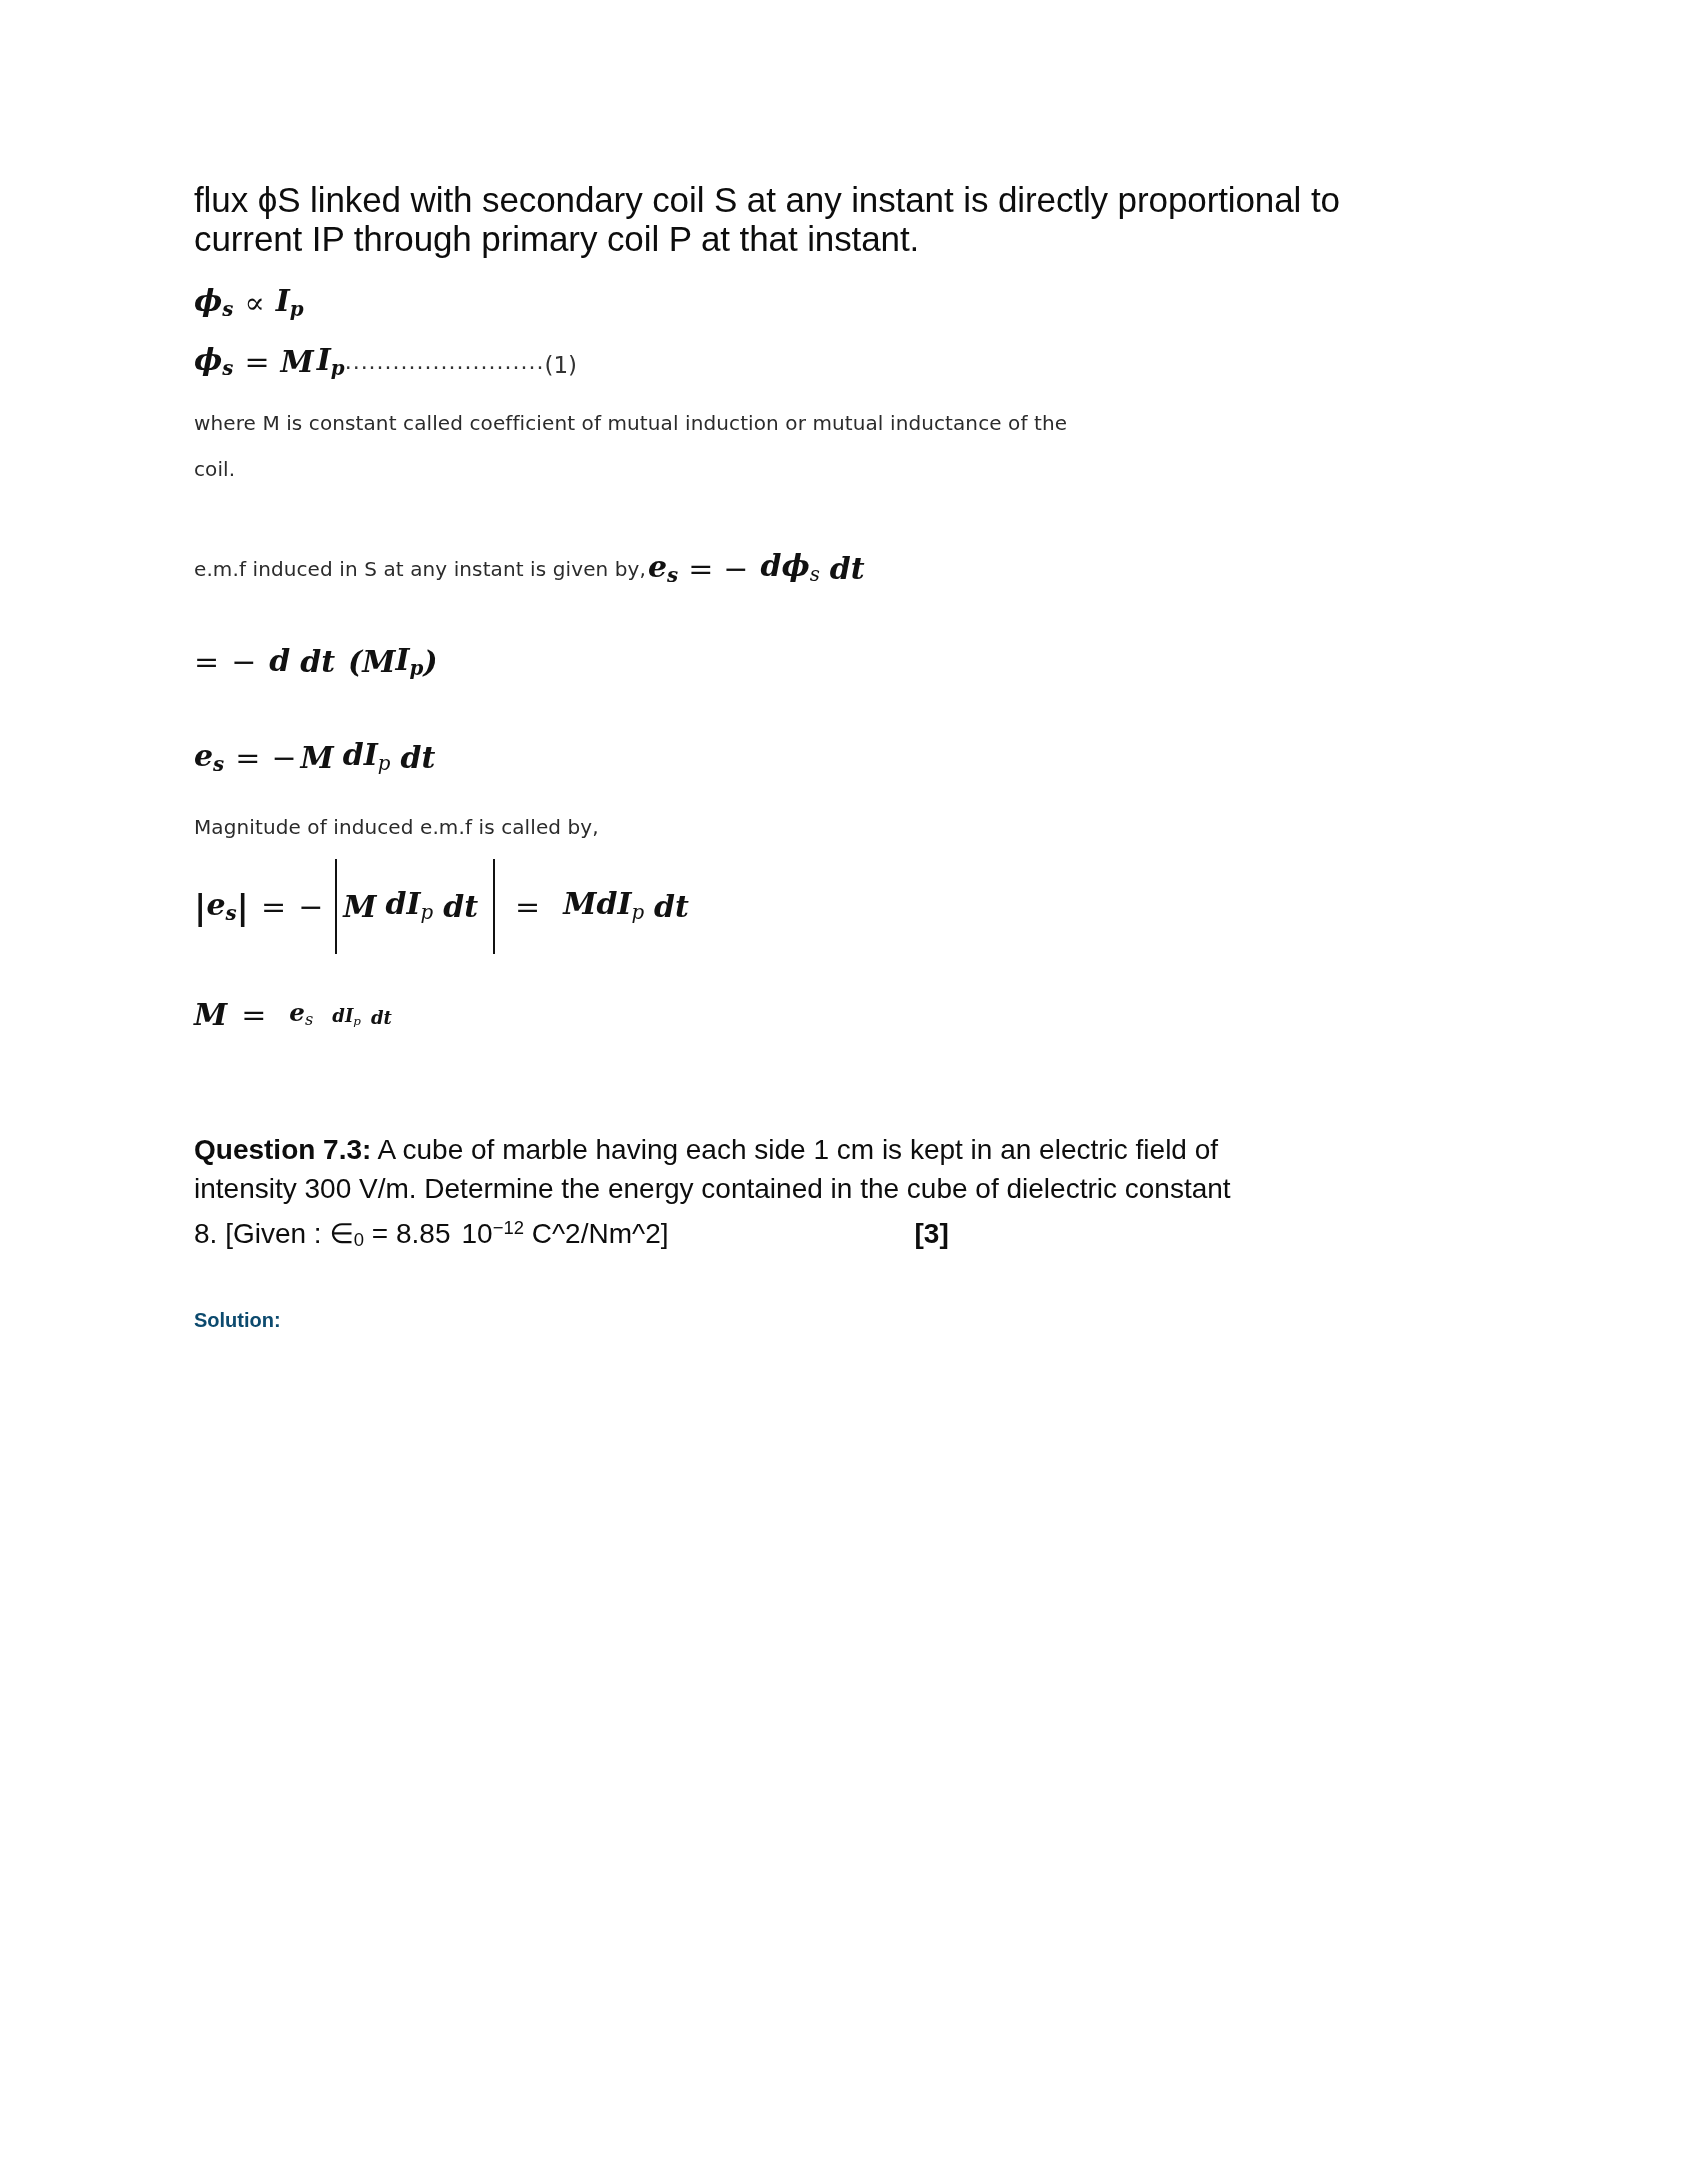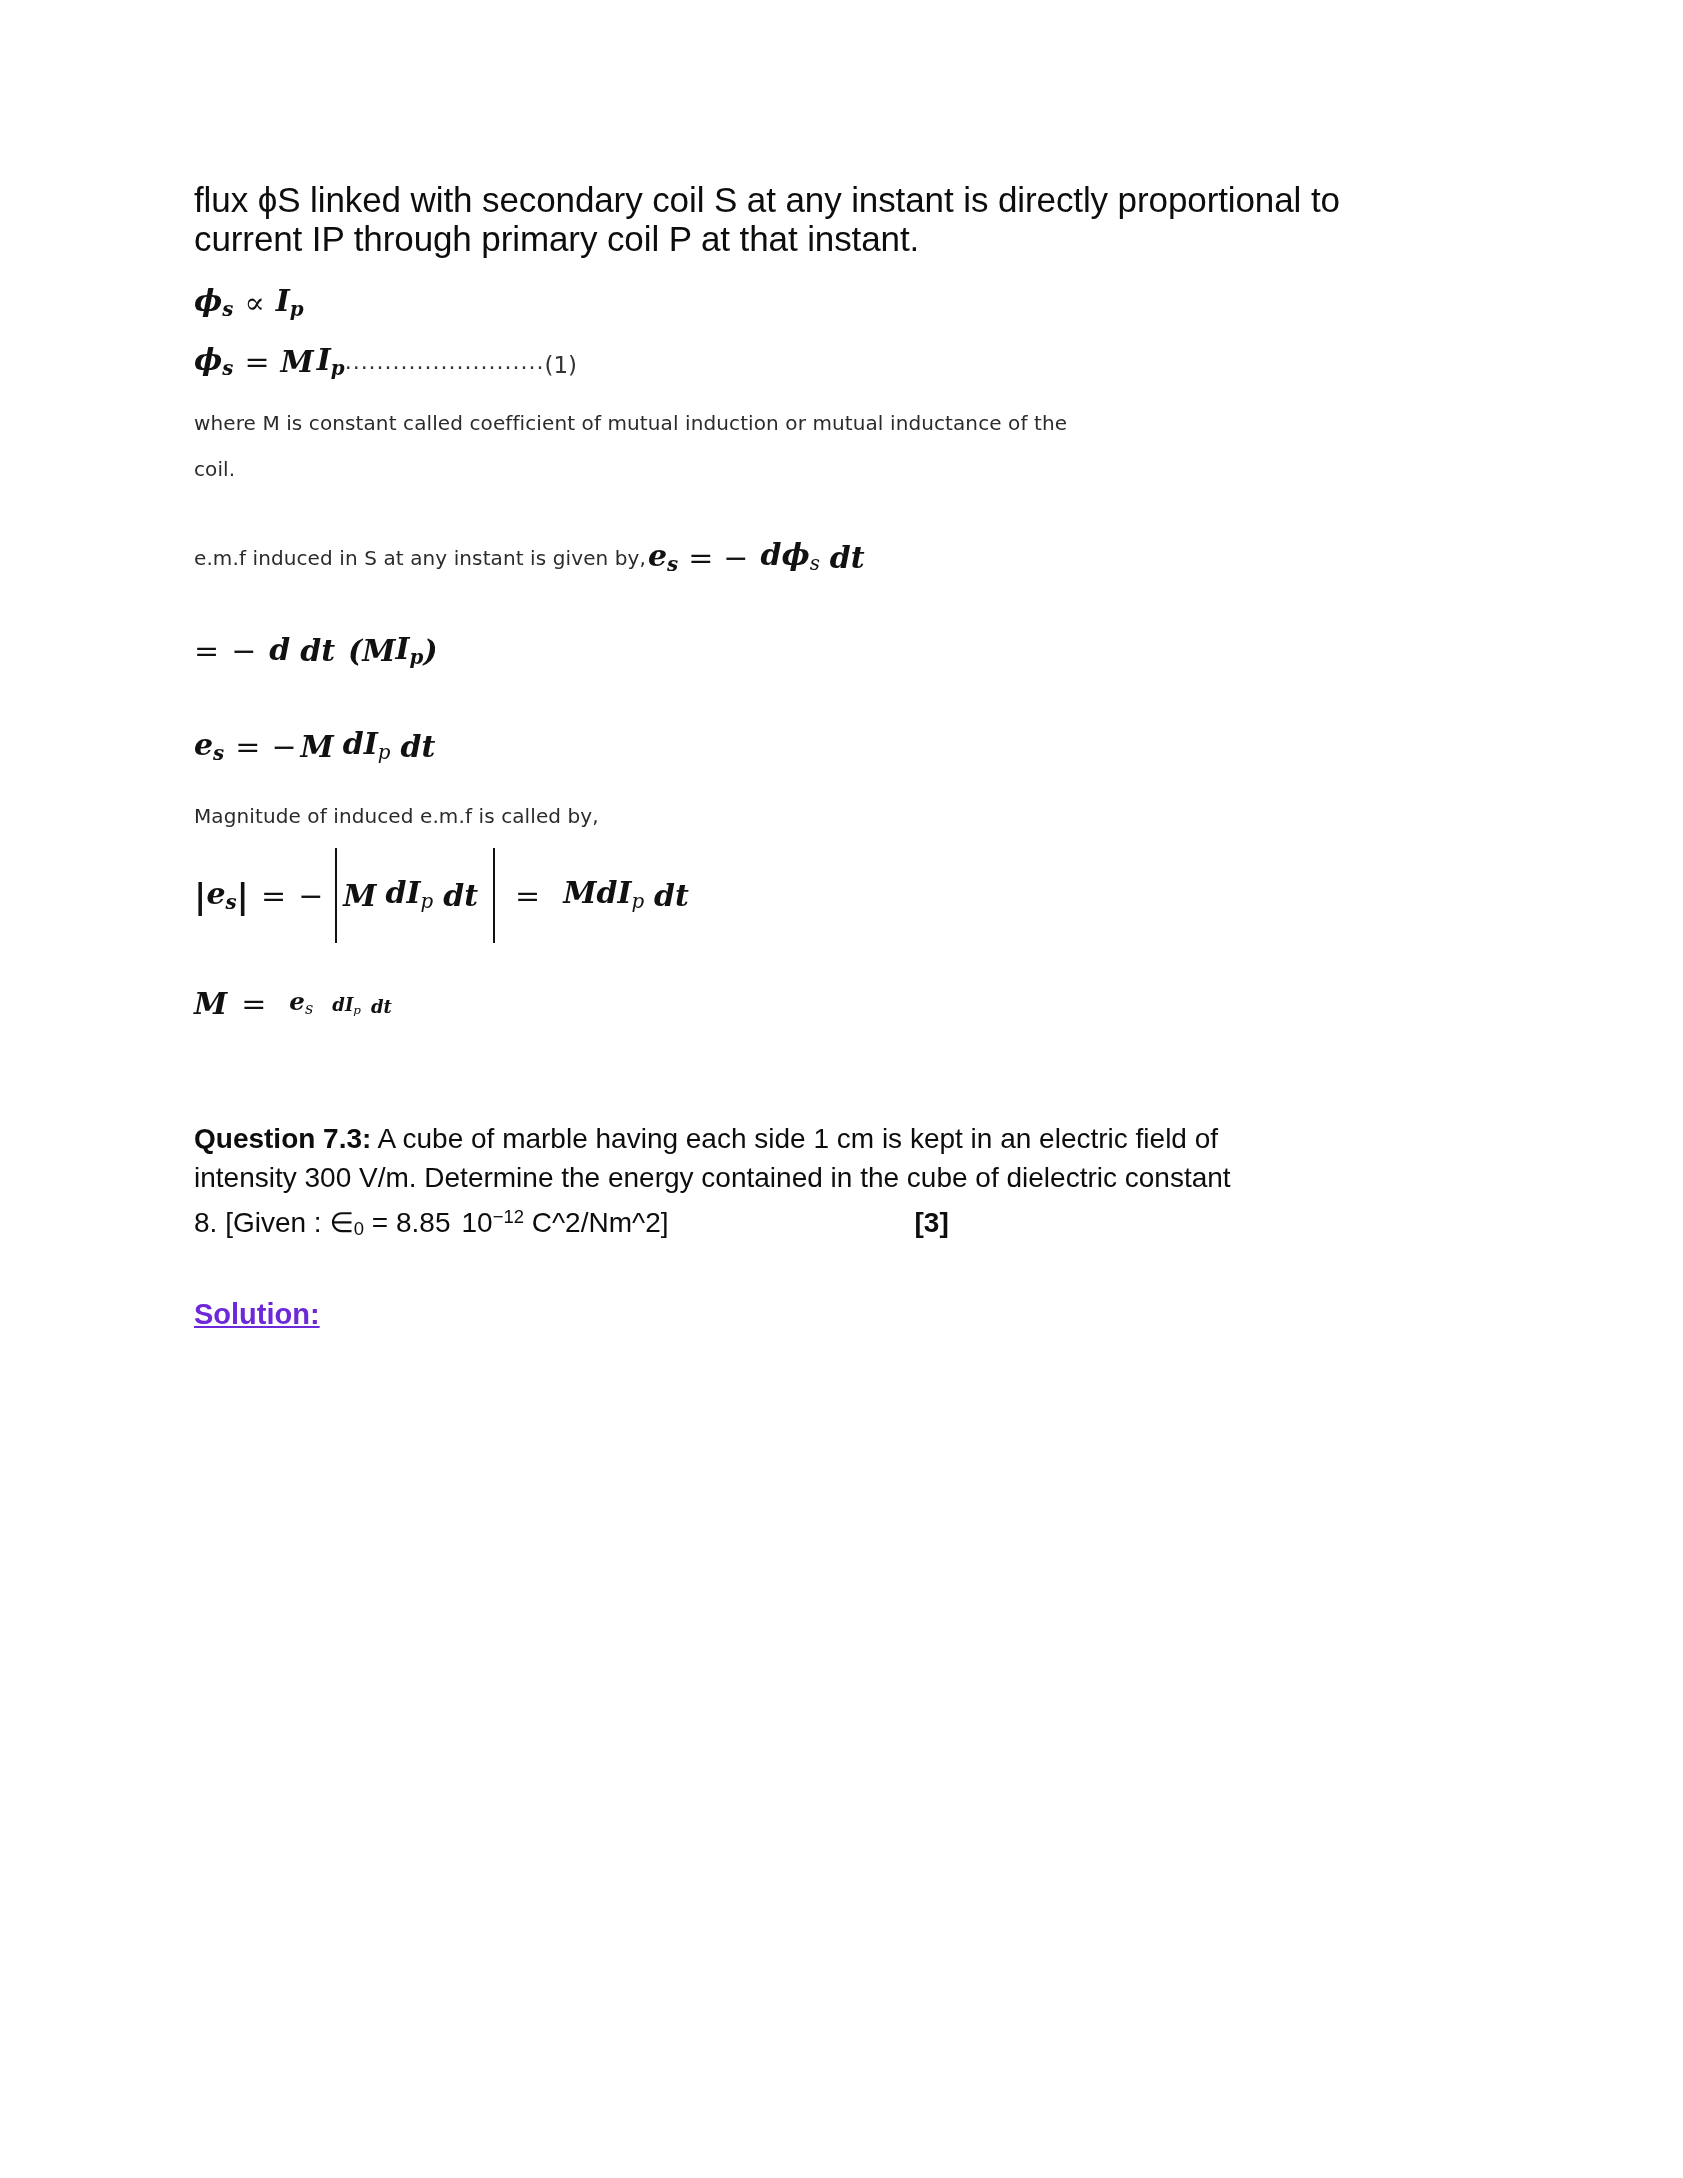--- a/index.html
+++ b/index.html
@@ -130,24 +130,23 @@
     color: #0d0d0d;
   }
   .qlabel { font-weight: bold; }
   .marks {
     display: inline-block;
     font-weight: bold;
     margin-left: 246px;
   }
   .sol {
     font-family: "Liberation Sans", sans-serif;
-    font-size: 29px;
+    font-size: 20px;
     font-weight: bold;
-    color: #6d28d9;
-    text-decoration: underline;
+    color: #0c4a6e;
   }
   sup.sp {
     font-size: 0.66em;
     vertical-align: 0.48em;
   }
   sub.s0 {
     font-size: 0.66em;
     vertical-align: -0.18em;
   }
   .nbsp-gap { display: inline-block; width: 11px; }
@@ -173,21 +172,21 @@
       <span class="mb" style="margin-left:3px;"><span>I</span><sub class="sb">p</sub></span>
       <span class="dots">·························</span>
       <span class="eqno">(1)</span>
     </div>
 
     <div class="lite row" style="margin-top:16px;">
       <div>where M is constant called coefficient of mutual induction or mutual inductance of the</div>
       <div>coil.</div>
     </div>
 
-    <div class="row inline-flow" style="margin-top:29px; height:73px;text-align:right;">
+    <div class="row inline-flow" style="margin-top:40px; height:73px;text-align:right;">
       <span class="lite" style="line-height:normal;">e.m.f induced in S at any instant is given by,</span>
       <span class="math" style="font-size:30px; margin-left:2px;">
         <span class="mb"><span>e</span><sub class="sb">s</sub></span>
         <span class="mop" style="padding:0 10px;">=</span>
         <span class="mop" style="padding:0 3px 0 0;">−</span>
         <span class="frac">
           <span class="num">
             <span class="mb">d</span><span class="mb">ϕ</span><sub class="sb">s</sub>
           </span>
           <span class="bar"></span>

